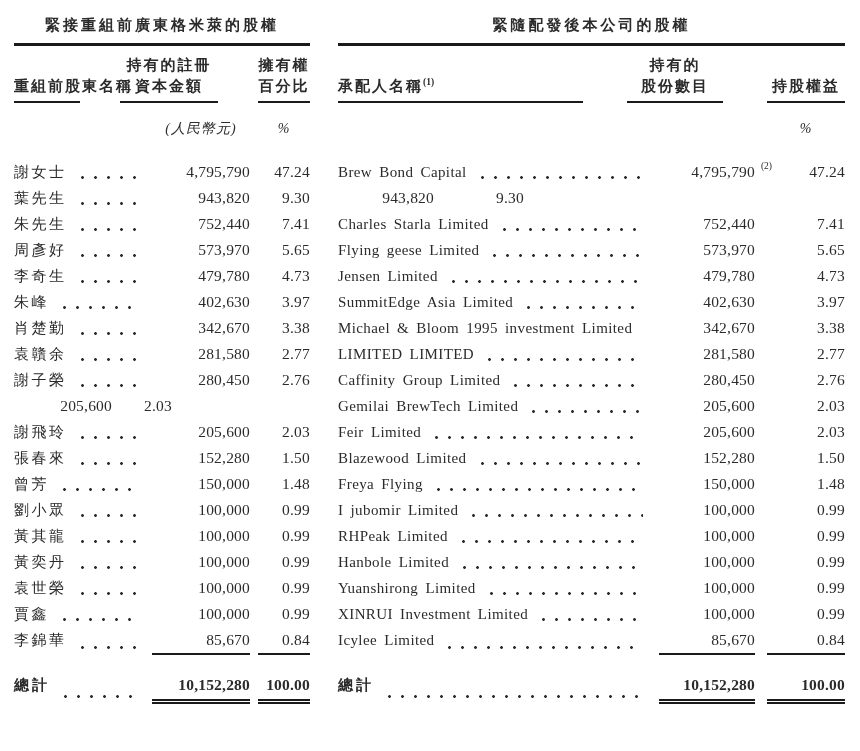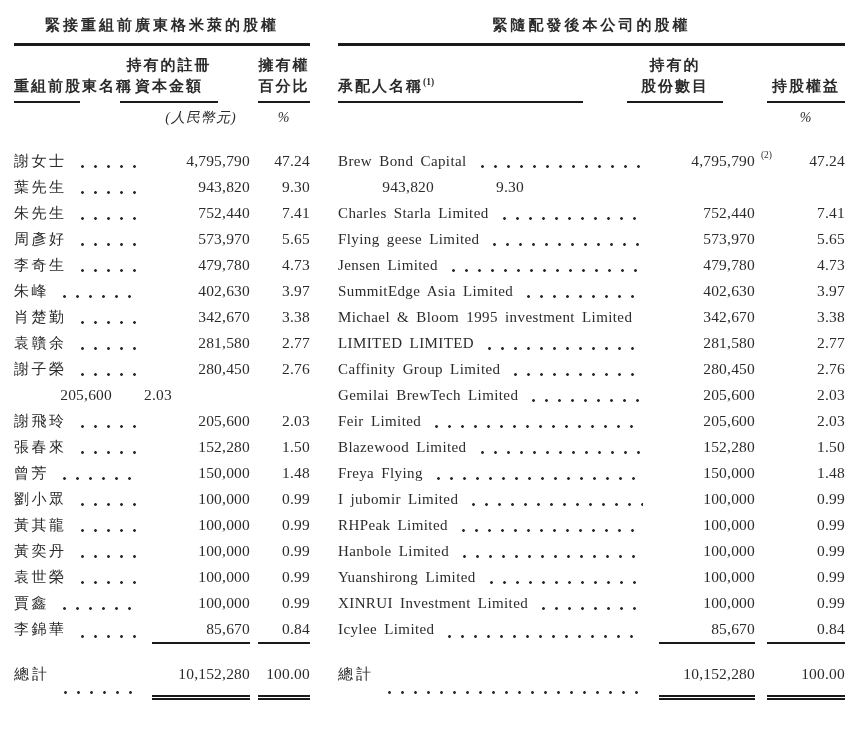--- a/index.html
+++ b/index.html
@@ -24,21 +24,21 @@
     text-align: center;
     font-weight: 700;
     font-size: 15px;
     letter-spacing: 3px;
     padding-bottom: 8px;
     border-bottom: 3px solid #1a1a1a;
     white-space: nowrap;
   }
 
   .head-row { display: flex; margin-top: 9px; align-items: stretch; }
-  .sub-row  { display: flex; margin-top: 5px; gap: 8px; }
+  .sub-row  { display: flex; margin-top: 16px; gap: 8px; }
   .row      { display: flex; line-height: 26px; gap: 44px; }
 
   .t-left  .head-row, .t-left  .sub-row, .t-left  .row { column-gap: 8px; }
   .t-right .head-row, .t-right .sub-row, .t-right .row { column-gap: 12px; }
 
   .c1 { flex: 1 1 auto; min-width: 0; display: flex; align-items: baseline; white-space: nowrap; }
   .t-left  .c2 { width: 98px; flex: 0 0 98px; }
   .t-left  .c3 { width: 52px; flex: 0 0 52px; }
   .t-right .c2 { width: 96px; flex: 0 0 96px; }
   .t-right .c3 { width: 78px; flex: 0 0 78px; }
@@ -77,22 +77,22 @@
 
   .amt-sup {
     position: absolute;
     right: -17px; top: 3px;
     font-size: 9.5px; letter-spacing: 0;
     line-height: 1;
   }
 
   .cell-underline { border-bottom: 2px solid #1a1a1a; }
 
-  .total-row { margin-top: 17px; font-weight: 400; justify-content: flex-end; }
-  .total-row .c2, .total-row .c3 { border-bottom: 5px double #1a1a1a; padding-bottom: 8px; }
+  .total-row { margin-top: 17px; font-weight: 700; justify-content: flex-end; }
+  .total-row .c2, .total-row .c3 { border-bottom: 5px double #1a1a1a; padding-bottom: 1px; }
   .total-row .r-name { letter-spacing: 3px; }
 </style>
 </head>
 <body>
 
 <div class="page">
   <div class="tables">
 
     <section class="tbl t-left">
       <div class="tbl-title">緊接重組前廣東格米萊的股權</div>

